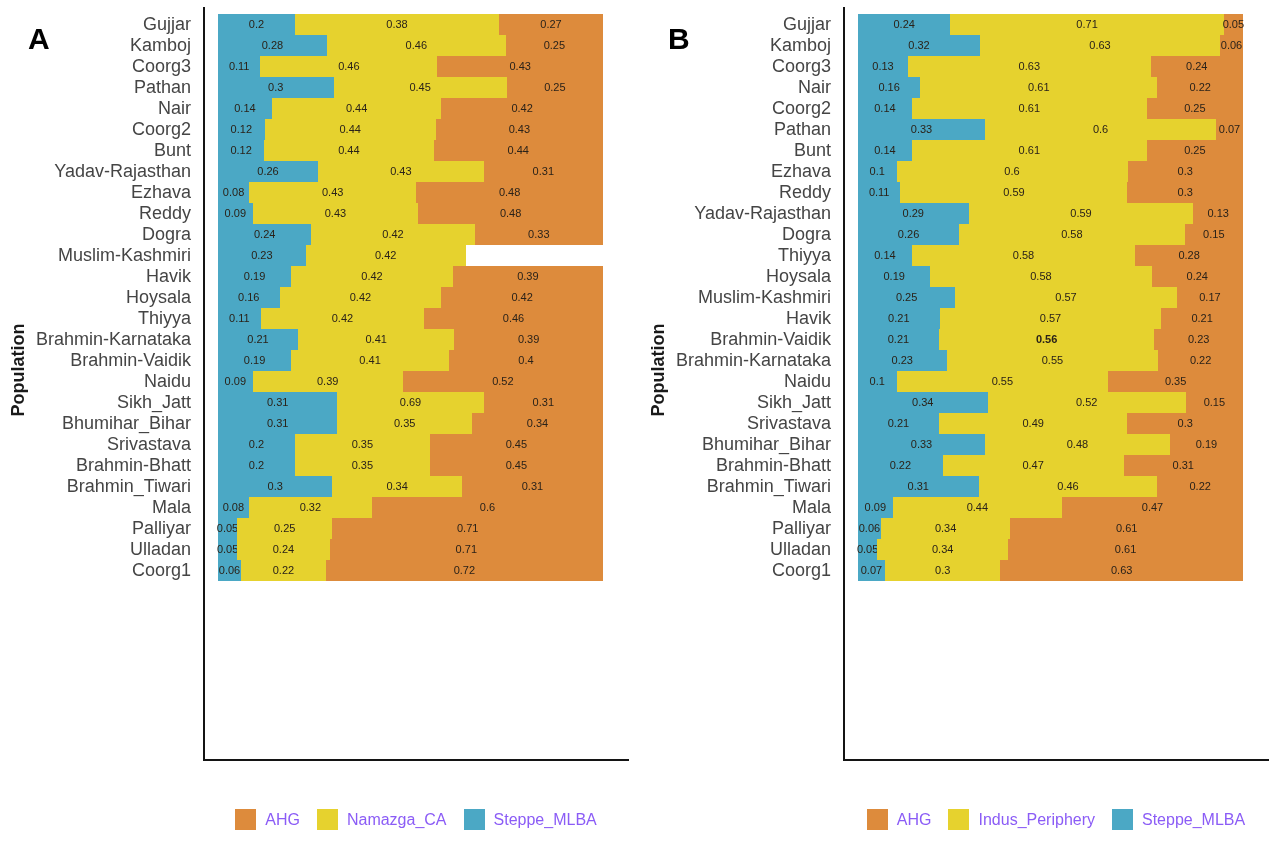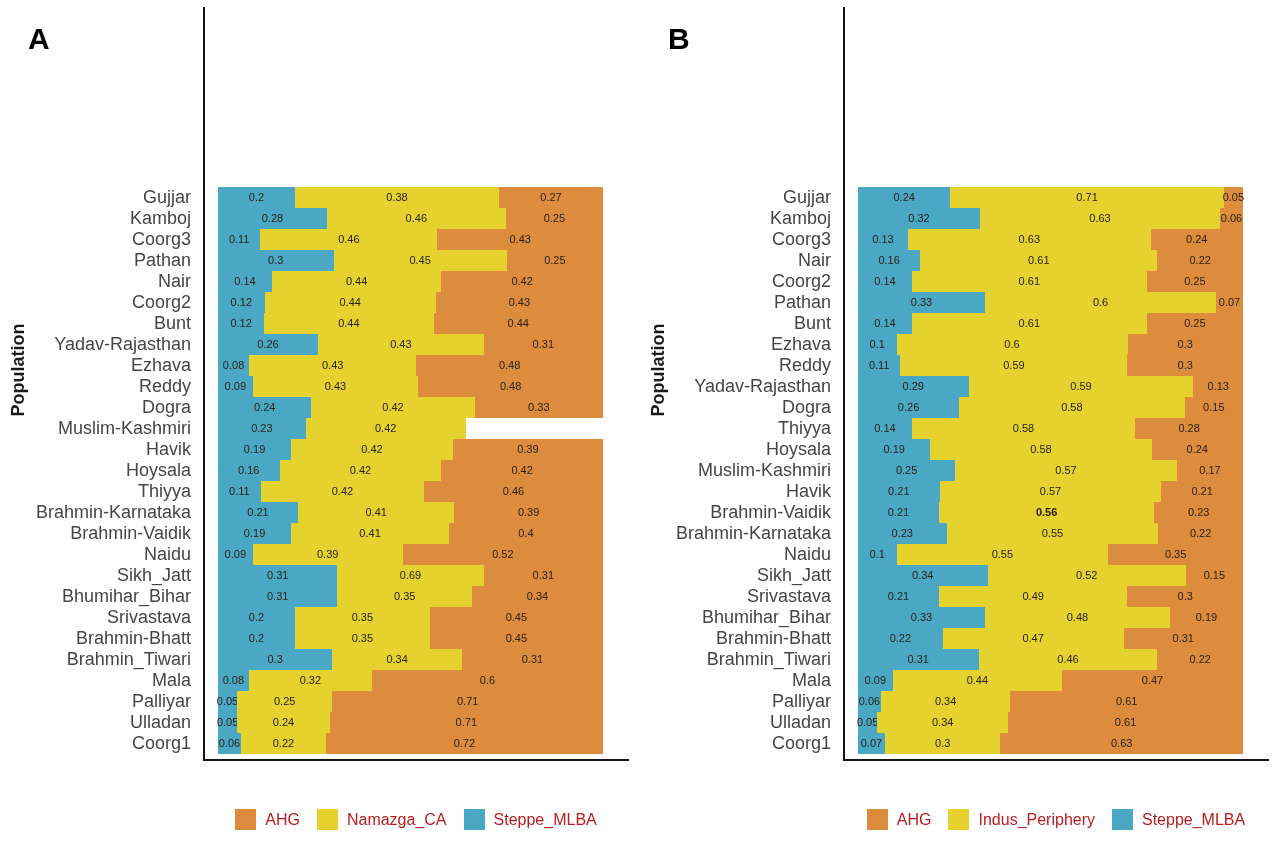--- a/index.html
+++ b/index.html
@@ -18,21 +18,21 @@
   .ylabel {
     position:absolute; top:370px; left:18px;
     transform:translate(-50%,-50%) rotate(-90deg);
     font-size:18px; font-weight:bold; color:#1a1a1a;
     white-space:nowrap;
   }
   .vaxis { position:absolute; left:203px; top:7px; width:2px; height:754px; background:#141414; }
   .haxis { position:absolute; left:203px; top:759px; width:426px; height:2px; background:#141414; }
   .rows {
     position:absolute; top:14px; left:0; width:100%; height:740px;
-    display:flex; flex-direction:column; justify-content:flex-end;
+    display:flex; flex-direction:column; justify-content:flex-start;
   }
   .row { display:flex; height:21px; }
   .rlabel {
     width:204px; box-sizing:border-box; padding-right:13px;
     text-align:right; font-size:18px; line-height:21px; color:#454545;
     white-space:nowrap;
   }
   .bar {
     flex:1; margin-left:14px; margin-right:37px;
     display:flex; height:21px;
@@ -43,21 +43,21 @@
   }
   .segval {
     font-size:11px; line-height:21px; color:#2a2219; white-space:nowrap;
   }
   .legend {
     position:absolute; top:809px; left:203px; width:426px;
     display:flex; justify-content:center; align-items:center; gap:17px;
   }
   .litem { display:flex; align-items:center; gap:9px; }
   .lswatch { width:21px; height:21px; display:inline-block; }
-  .llabel { font-size:16px; color:#b91c1c; white-space:nowrap; }
+  .llabel { font-size:16px; color:#8b5cf6; white-space:nowrap; }
 </style>
 </head>
 <body>
 
 <div class="figure">
 
   <section class="panel" style="left:0;">
     <div class="panel-letter">A</div>
     <div class="ylabel">Population</div>
     <div class="vaxis"></div>

